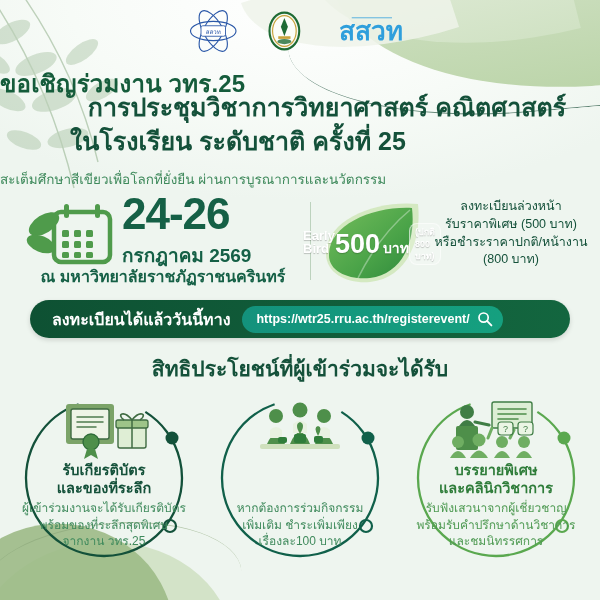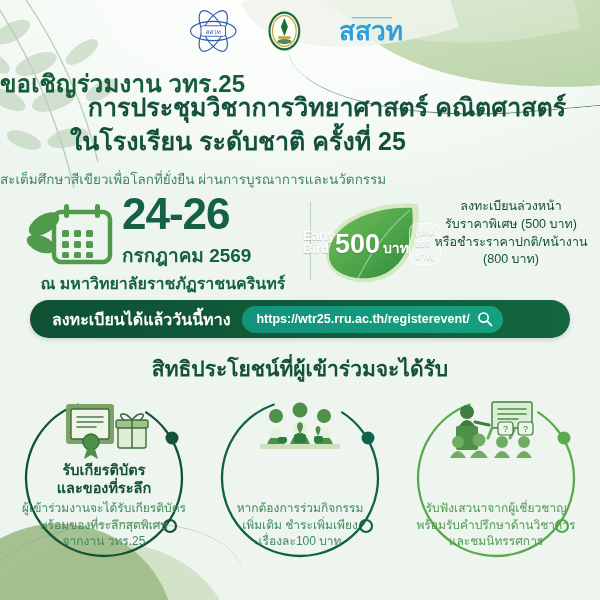--- a/index.html
+++ b/index.html
@@ -54,21 +54,21 @@
           font-size:13.5px;color:#3f8a5c;}
 
   
   .strip{position:absolute;top:196px;left:0;width:600px;height:92px;}
   .dateblock{position:absolute;left:18px;top:0;width:290px;height:92px;}
   .calwrap{position:absolute;left:6px;top:4px;width:96px;height:70px;}
   .dates{position:absolute;left:104px;top:-4px;font-size:44px;font-weight:bold;
          color:#156046;letter-spacing:-1px;line-height:1;}
   .month{position:absolute;left:104px;top:44px;font-size:19px;font-weight:bold;color:#156046;}
   .venue{position:absolute;left:0px;top:68px;width:290px;text-align:center;
-         font-size:16px;font-weight:bold;color:#156046;margin-top:7px;}
+         font-size:16px;font-weight:bold;color:#156046;}
   .vsep{position:absolute;left:310px;top:6px;width:1px;height:78px;background:#bcd2bd;}
 
   .badgewrap{position:absolute;left:318px;top:2px;width:108px;height:88px;}
   .badgetxt{position:absolute;left:318px;top:2px;width:108px;height:88px;
             display:flex;flex-direction:row;align-items:center;justify-content:center;
             color:#fff;text-shadow:0 1px 1px rgba(0,0,0,.22);}
   .eb1{font-size:13px;font-weight:bold;line-height:1;}
   .ebrow{display:flex;align-items:baseline;gap:3px;margin-top:5px;}
   .eb2{font-size:27px;font-weight:bold;line-height:1;}
   .eb3{font-size:14px;font-weight:bold;}
@@ -340,20 +340,24 @@
           <line x1="42" y1="38" x2="46" y2="28"></line>
           <line x1="64" y1="38" x2="68" y2="30"></line>
         </g>
         <g>
           <rect x="52" y="22" width="15" height="13" rx="3" fill="#eaf5e4" stroke="#3f7d45" stroke-width="1.2"></rect>
           <text x="59.5" y="32" font-size="9" text-anchor="middle" fill="#3f7d45" font-family="'Liberation Sans',sans-serif">?</text>
           <rect x="72" y="22" width="15" height="13" rx="3" fill="#eaf5e4" stroke="#3f7d45" stroke-width="1.2"></rect>
           <text x="79.5" y="32" font-size="9" text-anchor="middle" fill="#3f7d45" font-family="'Liberation Sans',sans-serif">?</text>
         </g>
       </svg>
+      <div class="ctitle">
+        <div>บรรยายพิเศษ</div>
+        <div>และคลินิกวิชาการ</div>
+      </div>
       <div class="cbody">
         <div>รับฟังเสวนาจากผู้เชี่ยวชาญ</div>
         <div>พร้อมรับคำปรึกษาด้านวิชาการ</div>
         <div>และชมนิทรรศการ</div>
       </div>
     </div>
 
   </div>
 </div>
 

